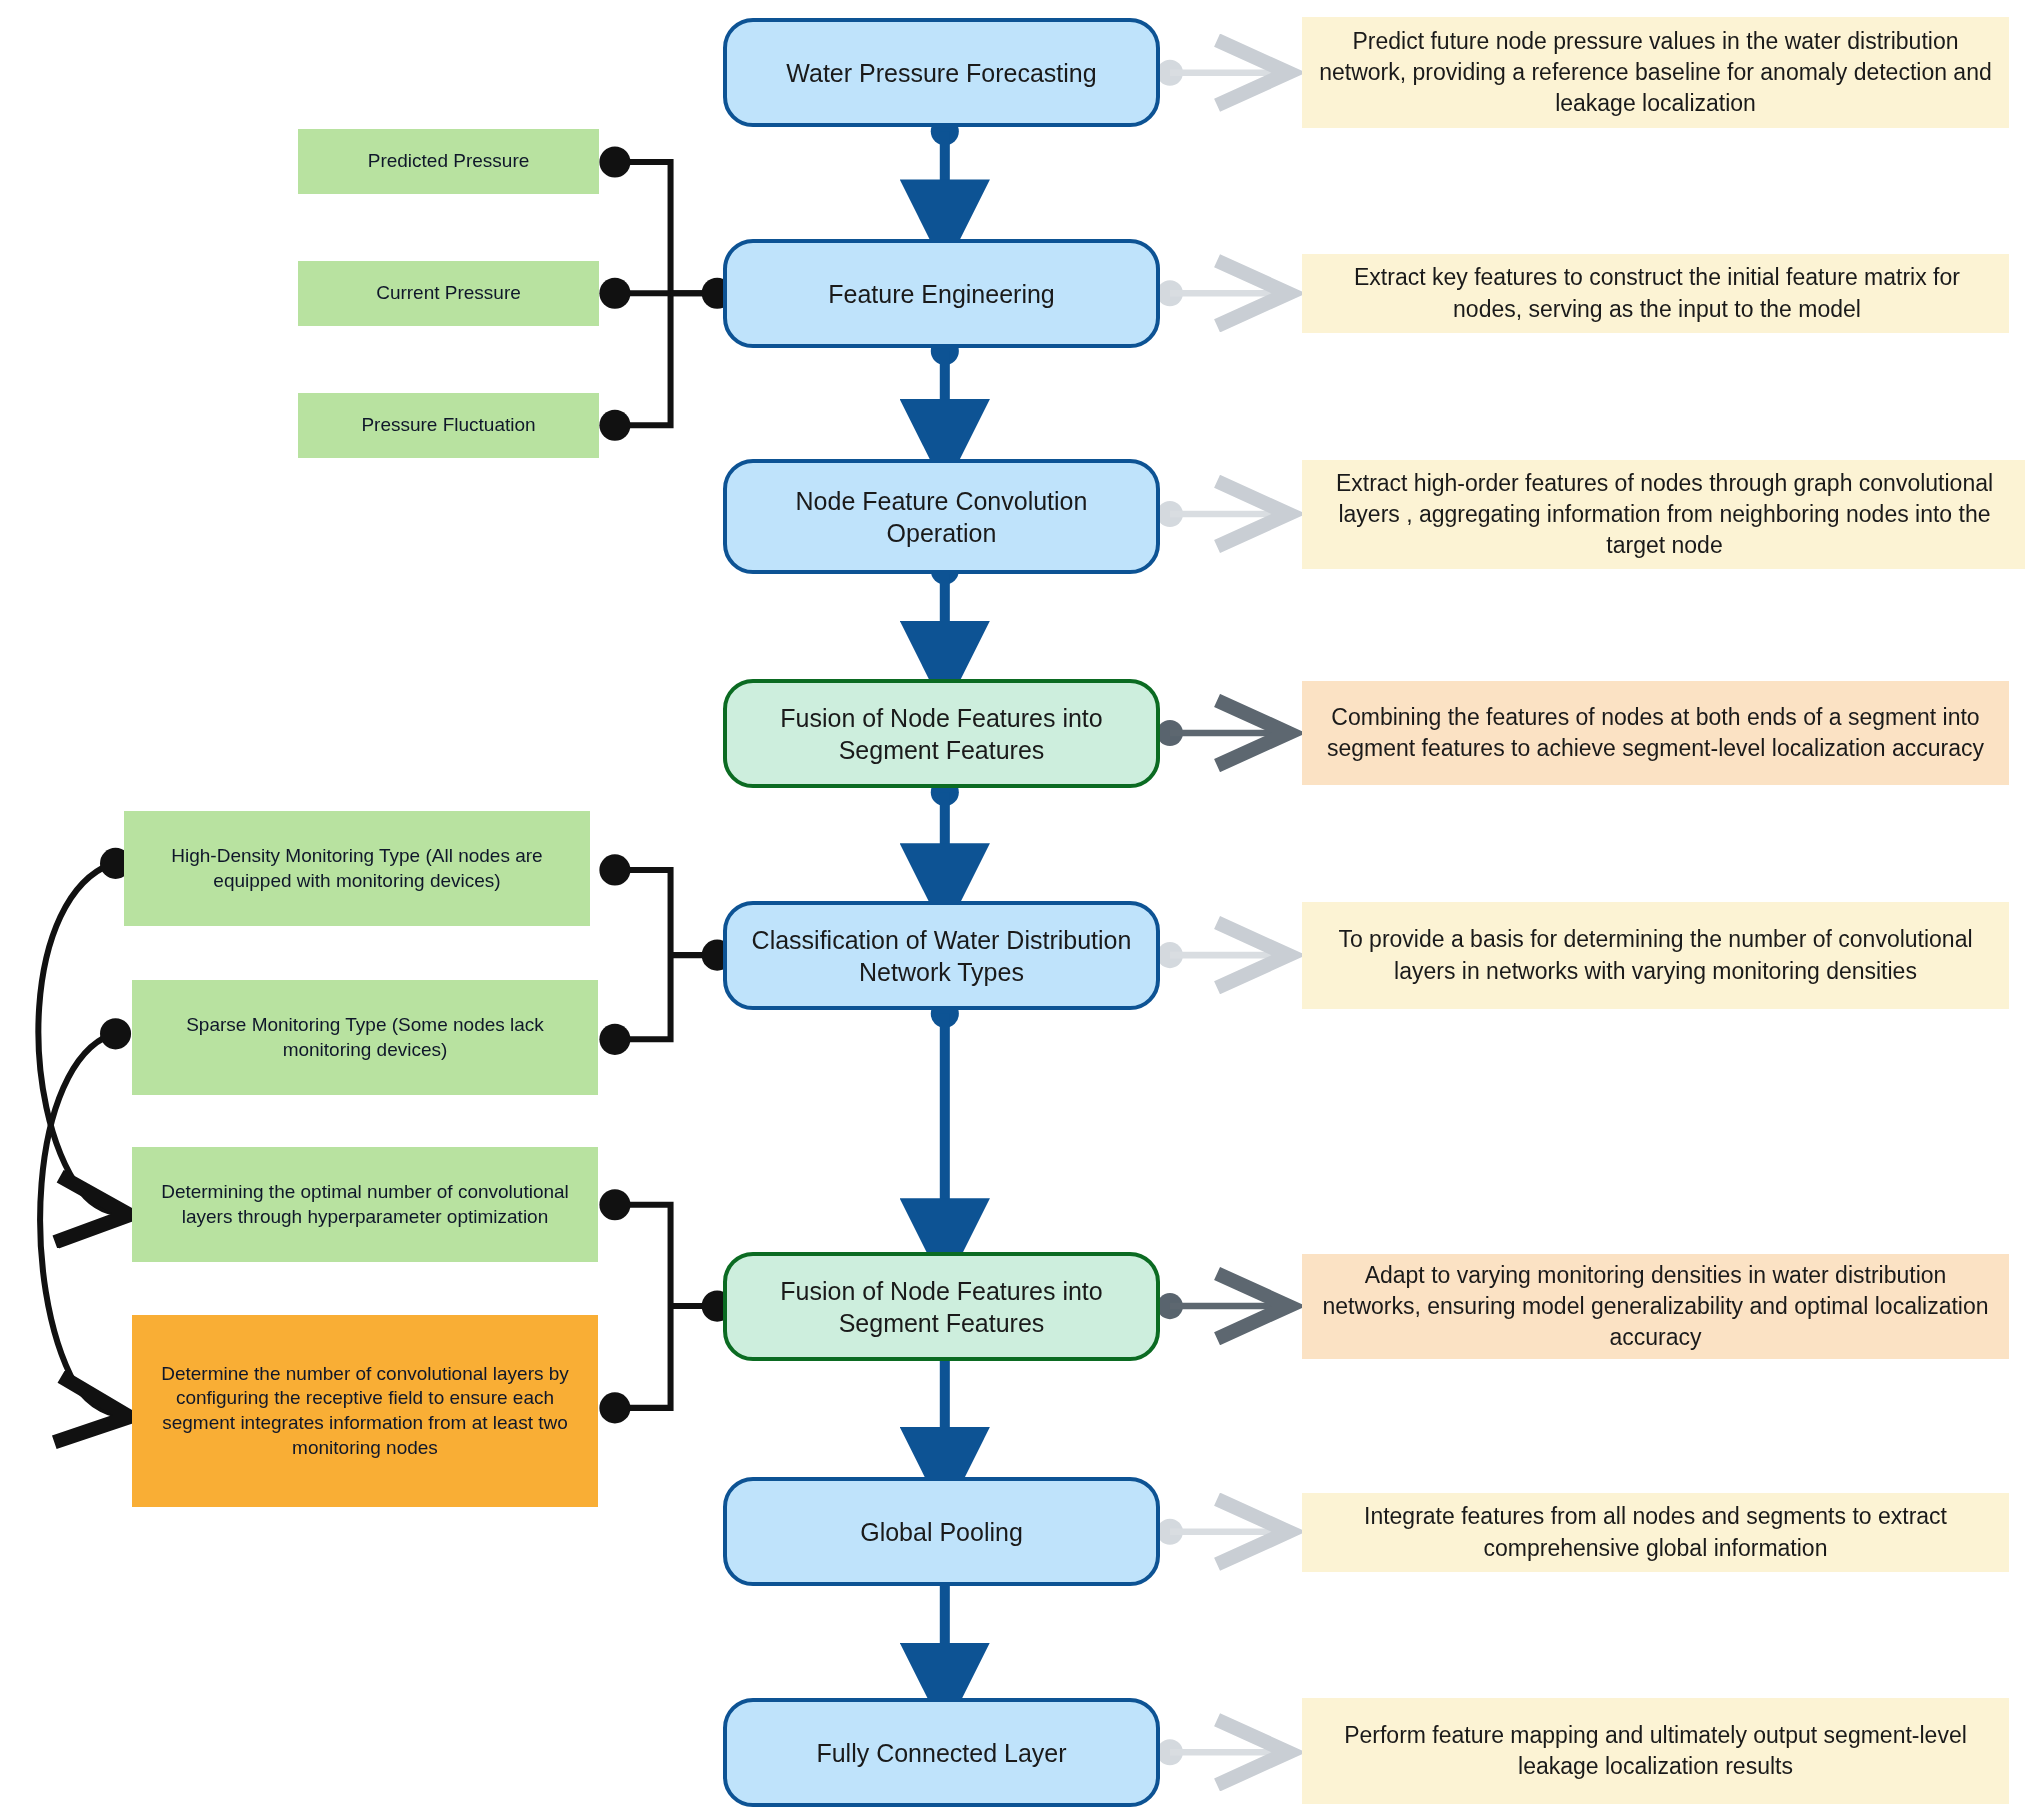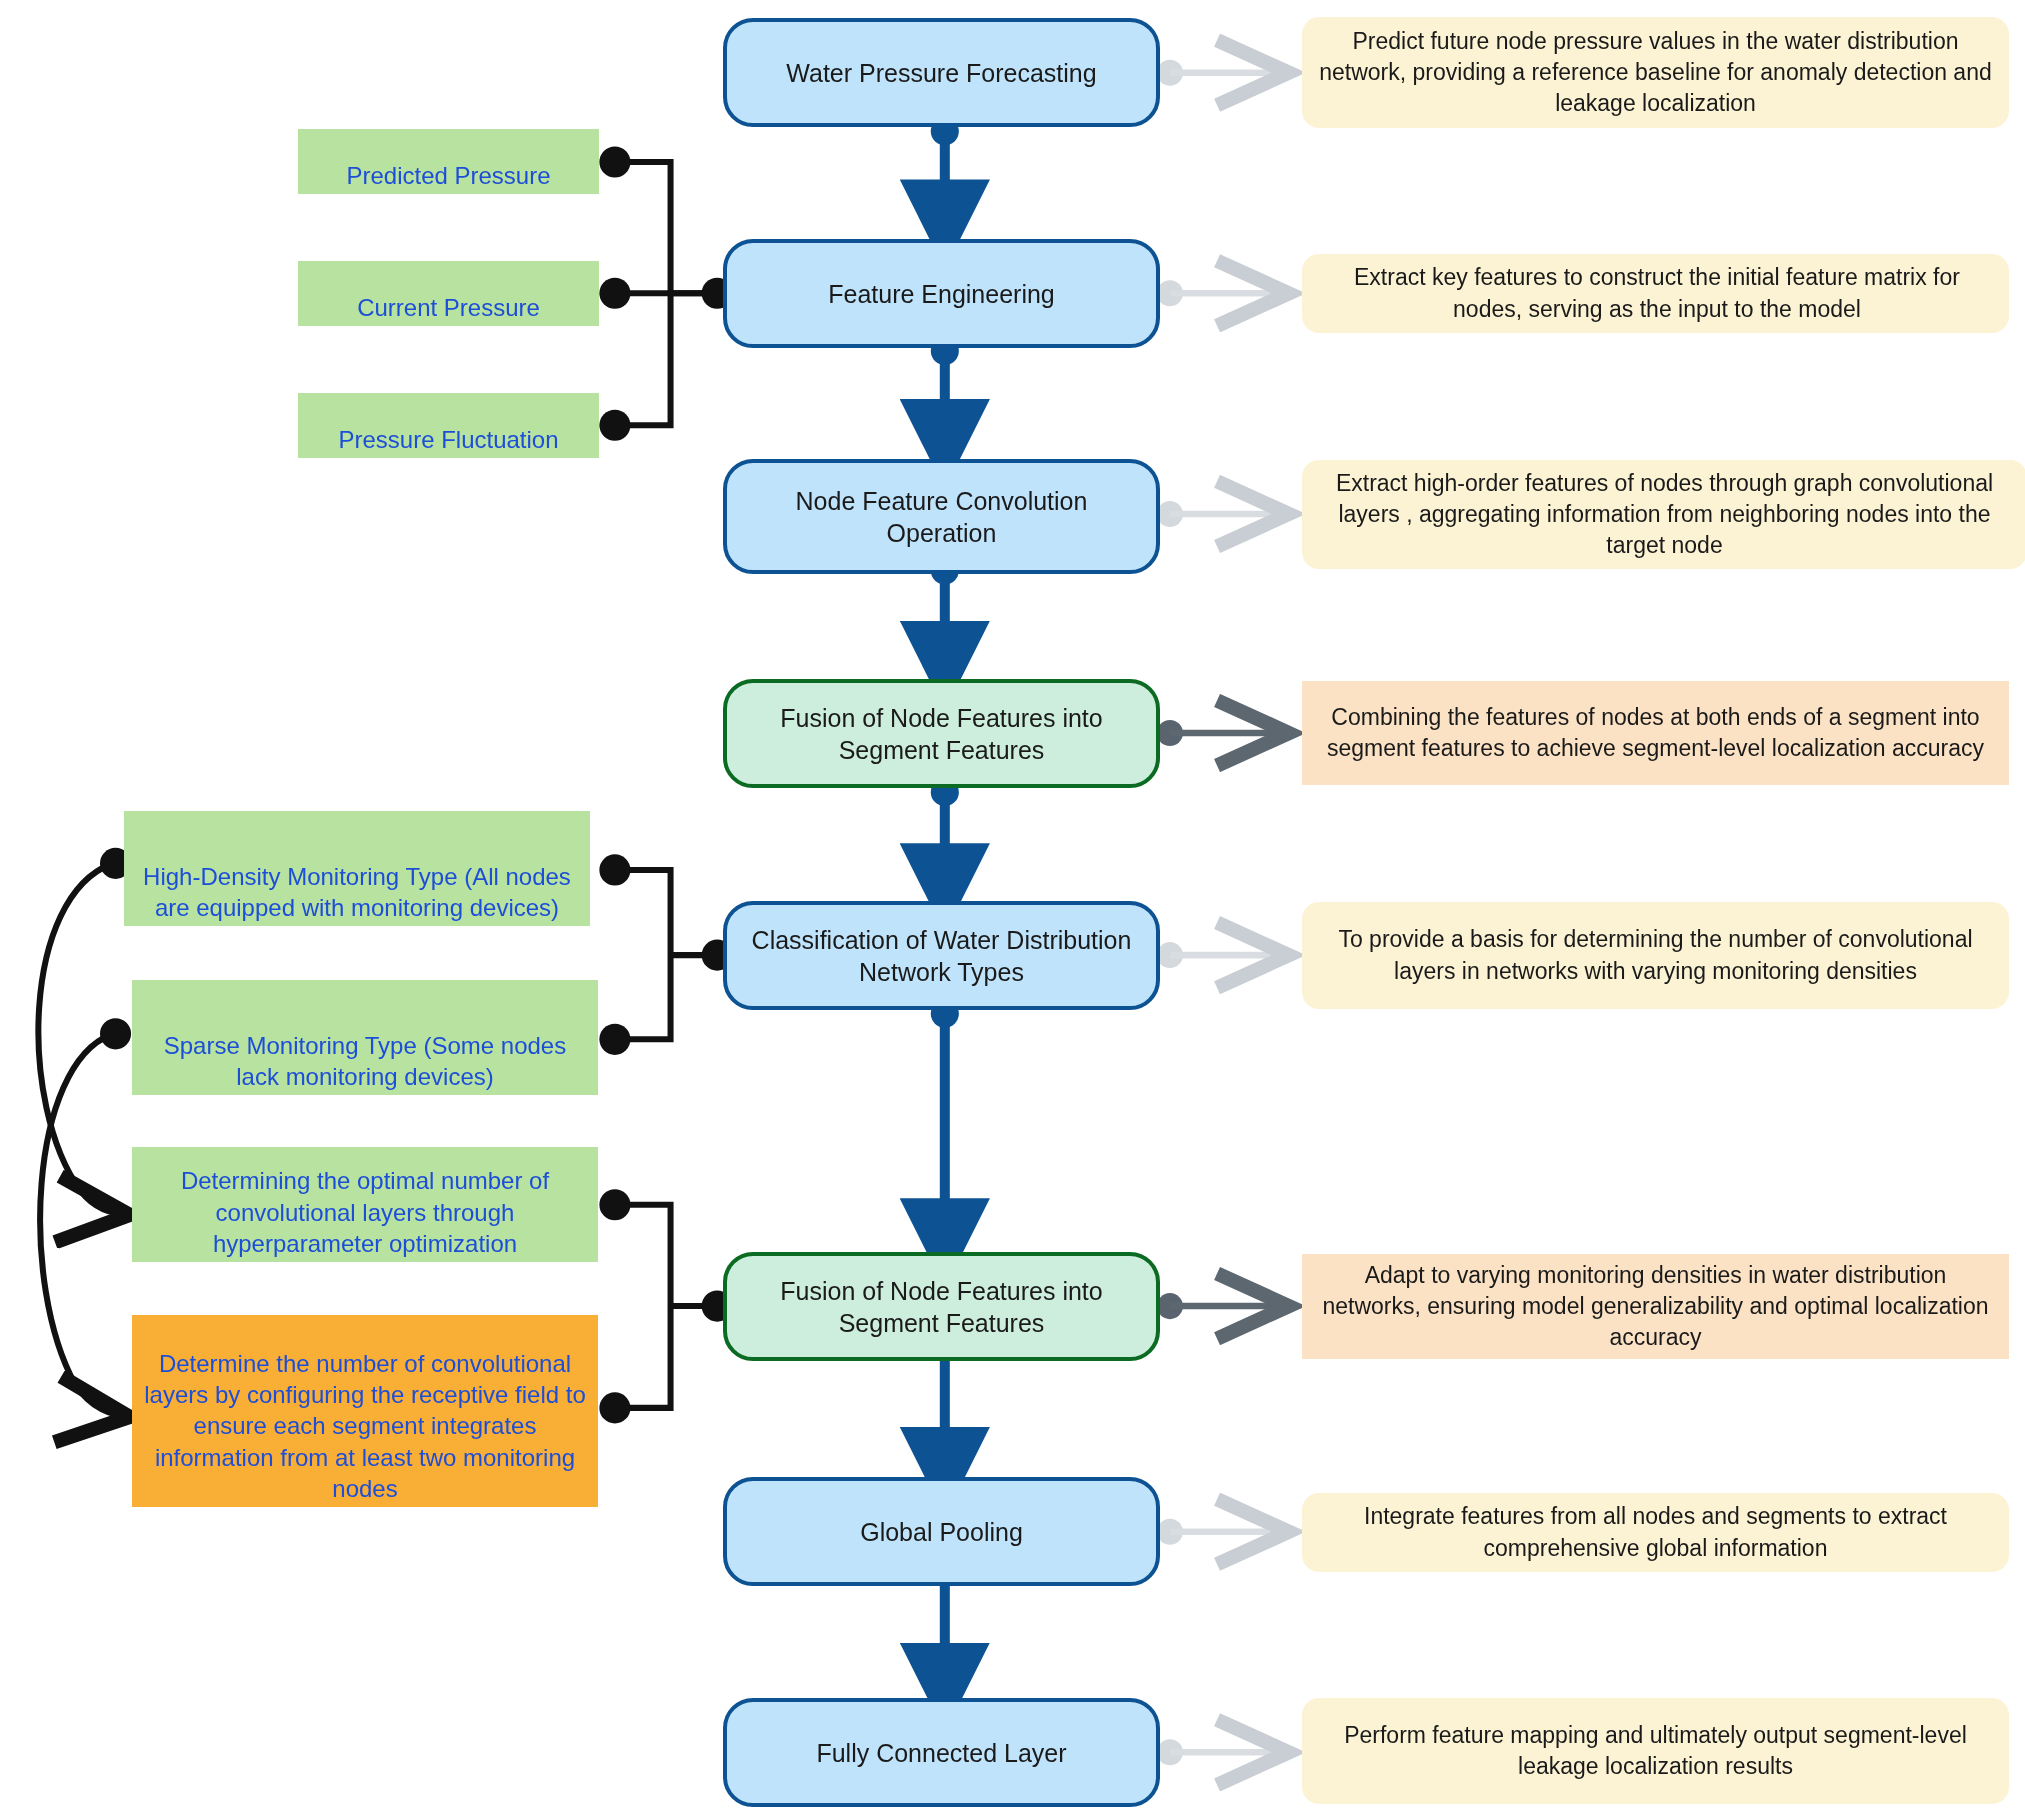--- a/index.html
+++ b/index.html
@@ -17,36 +17,36 @@
     line-height:1.28;
     padding:5px 15px;
   }
   .pipe-node.blue{background:#bfe3fb;border:4.5px solid #0d5394;}
   .pipe-node.green{background:#cdeedd;border:4.5px solid #0b6b22;}
 
   
   .attr-box{
     position:absolute;
     box-sizing:border-box;
-    display:flex;align-items:flex-end;justify-content:center;text-align:center;
-    font-size:24px;color:#1d4ed8;line-height:1.3;
+    display:flex;align-items:center;justify-content:center;text-align:center;
+    font-size:19px;color:#0f172a;line-height:1.3;
     padding:3px 9px;
   }
   .attr-box.green{background:#b8e2a0;}
   .attr-box.orange{background:#f9ae35;}
 
   
   .note-box{
     position:absolute;
     box-sizing:border-box;
     display:flex;align-items:center;justify-content:center;text-align:center;
     font-size:23px;color:#1a1a1a;line-height:1.35;
     padding:7px 13px;
   }
-  .note-box.cream{background:#fcf3d4;border-radius:17px;}
+  .note-box.cream{background:#fcf3d4;}
   .note-box.peach{background:#fbe2c4;}
 
   
   #wires{position:absolute;left:0;top:0;width:2025px;height:1814px;pointer-events:none;}
 </style>
 </head>
 <body>
 
 <div id="stage">
 

